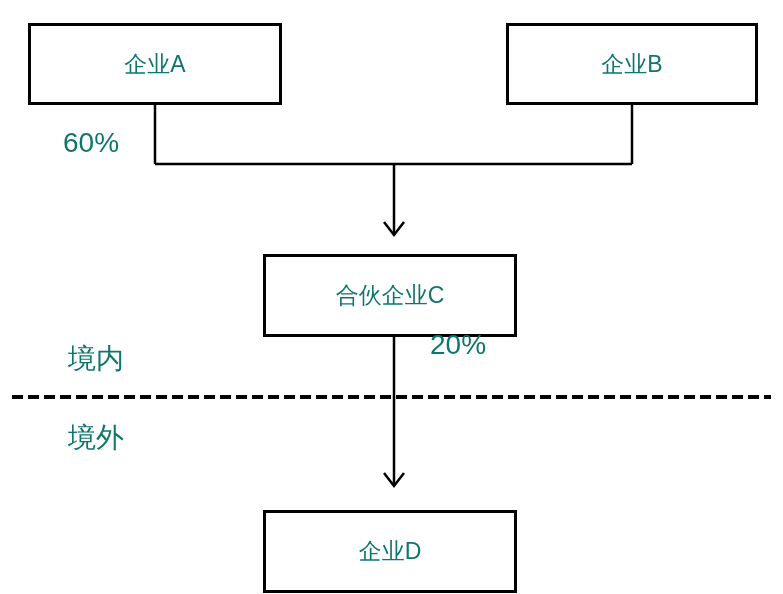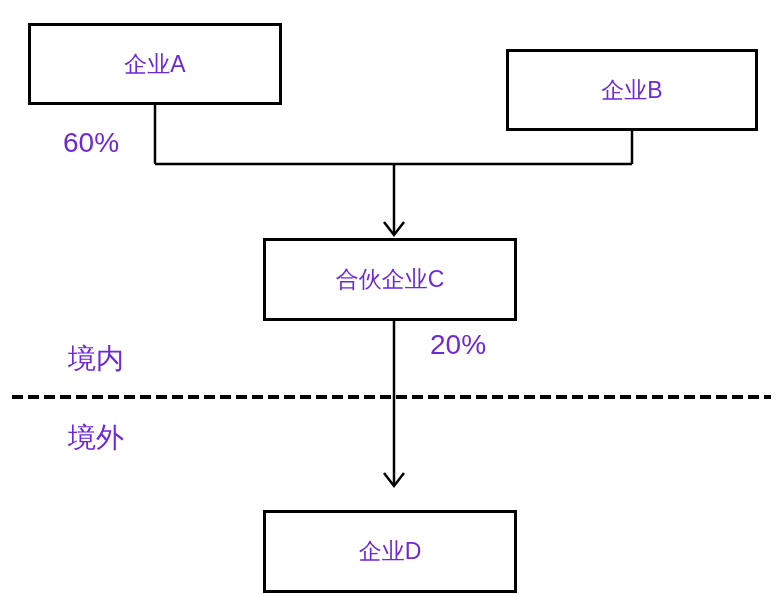--- a/index.html
+++ b/index.html
@@ -6,43 +6,43 @@
     margin: 0;
     padding: 0;
     background: #ffffff;
   }
   .canvas {
     position: relative;
     width: 783px;
     height: 594px;
     background: #ffffff;
     font-family: "Liberation Sans", "DejaVu Sans", sans-serif;
-    color: #6d28d9;
+    color: #0f766e;
     overflow: hidden;
   }
   .connectors {
     position: absolute;
     left: 0;
     top: 0;
     width: 783px;
     height: 594px;
   }
   .node-box {
     position: absolute;
     border: 3px solid #000000;
     background: #ffffff;
     display: flex;
     align-items: center;
     justify-content: center;
     font-size: 23px;
     box-sizing: border-box;
   }
   .box-a { left: 28px;  top: 23px;  width: 254px; height: 82px; }
-  .box-b { left: 506px; top: 23px;  width: 252px; height: 82px; margin-top: 26px; }
-  .box-c { left: 263px; top: 238px; width: 254px; height: 83px; }
+  .box-b { left: 506px; top: 23px;  width: 252px; height: 82px; }
+  .box-c { left: 263px; top: 254px; width: 254px; height: 83px; }
   .box-d { left: 263px; top: 510px; width: 254px; height: 83px; }
   .free-label {
     position: absolute;
     font-size: 28px;
     white-space: nowrap;
     line-height: 1.2;
   }
   .lbl-60      { left: 63px;  top: 126px; }
   .lbl-20      { left: 430px; top: 328px; }
   .lbl-domestic{ left: 68px;  top: 342px; font-family: Liberation Serif, serif; }

